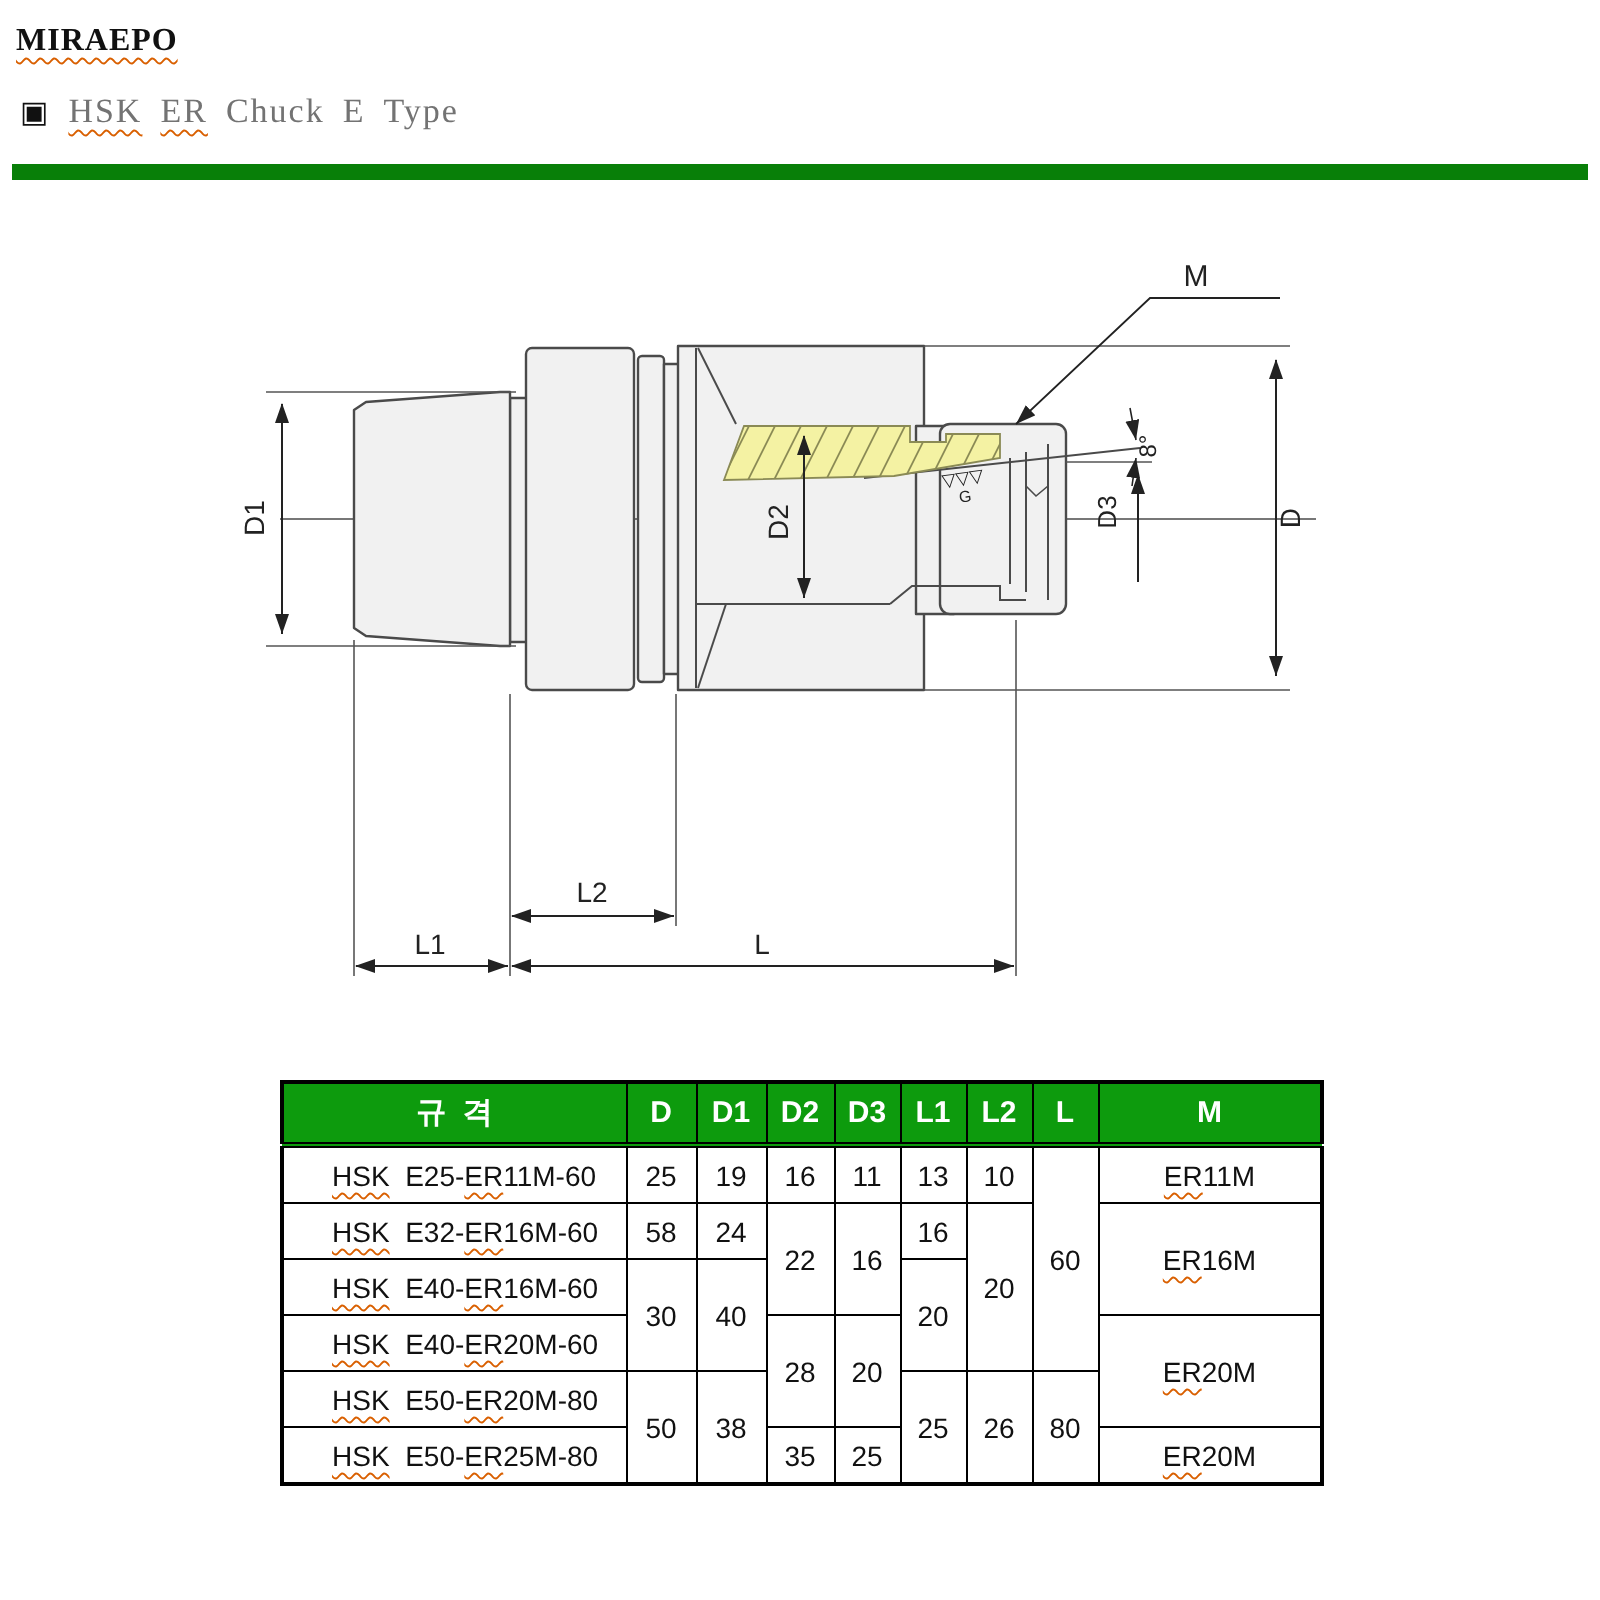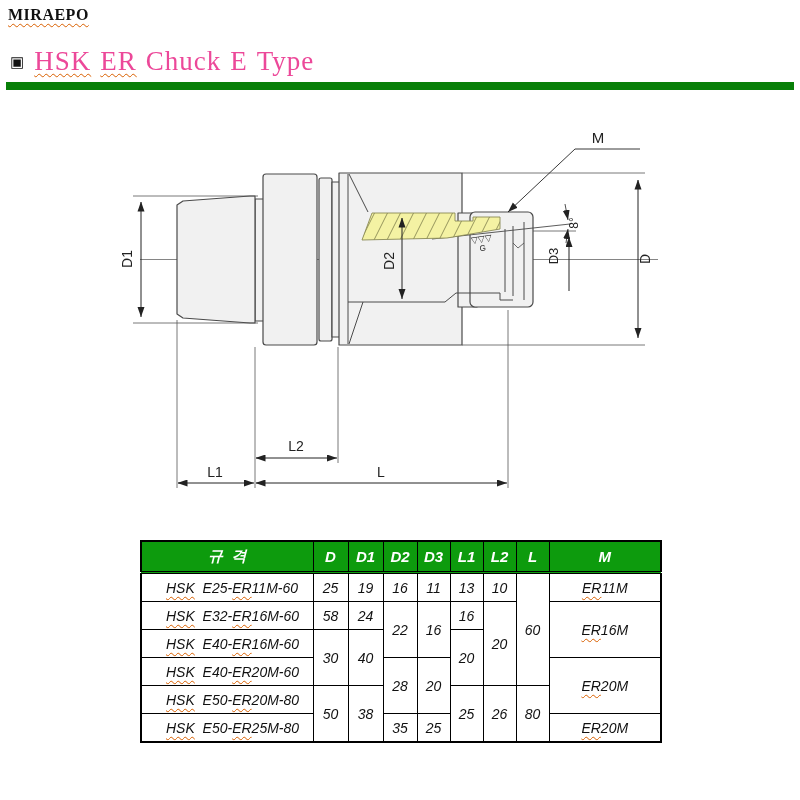--- a/index.html
+++ b/index.html
@@ -8,46 +8,46 @@
     font-family:"Liberation Sans",sans-serif;color:#1a1a1a;overflow:hidden;
   }
   .wavy{
     text-decoration-line:underline;
     text-decoration-style:wavy;
     text-decoration-color:#d95f00;
     text-decoration-thickness:1px;
     text-underline-offset:3px;
   }
   
-  #hdr{position:absolute;left:8px;top:6px;height:24px;display:flex;align-items:flex-start;}
+  #hdr{position:absolute;left:8px;top:6px;height:24px;display:flex;align-items:flex-end;}
   #brand{
     font-family:"Liberation Serif",serif;font-weight:bold;font-size:16px;
     letter-spacing:0.5px;color:#111;
   }
   #tagline{
     margin-left:14px;background:#eef5d8;padding:3px 14px 4px 10px;
     font-family:"Liberation Serif",serif;font-size:13px;letter-spacing:2.5px;
     word-spacing:6px;color:#222;white-space:pre;
   }
   
   #titleRow{position:absolute;left:10px;top:46px;display:flex;align-items:center;}
   #titleBullet{font-size:15px;margin-right:10px;color:#111;}
   #pageTitle{
-    font-family:"Liberation Serif",serif;font-size:27px;color:#ec4899;
+    font-family:"Liberation Serif",serif;font-size:17px;color:#737373;
     letter-spacing:1px;white-space:pre;
   }
   #pageTitle span{margin-right:9px;}
   #greenBar{position:absolute;left:6px;right:6px;top:82px;height:8px;background:#087f08;}
   
   #drawing{position:absolute;left:0;top:0;}
   #drawing text{font-family:"Liberation Sans",sans-serif;fill:#222;}
   
   #specTable{
     position:absolute;left:140px;top:540px;border-collapse:collapse;
-    table-layout:fixed;font-size:14px;font-style:italic;
+    table-layout:fixed;font-size:14px;
   }
   #specTable th,#specTable td{
     border:1px solid #000;text-align:center;vertical-align:middle;
     padding:0;white-space:pre;
   }
   #specTable{border:2px solid #000;}
   #specTable th{
     background:#0d9b0d;color:#ffffff;font-weight:bold;font-size:15px;
     height:29px;border-bottom:3px double #000;
   }

